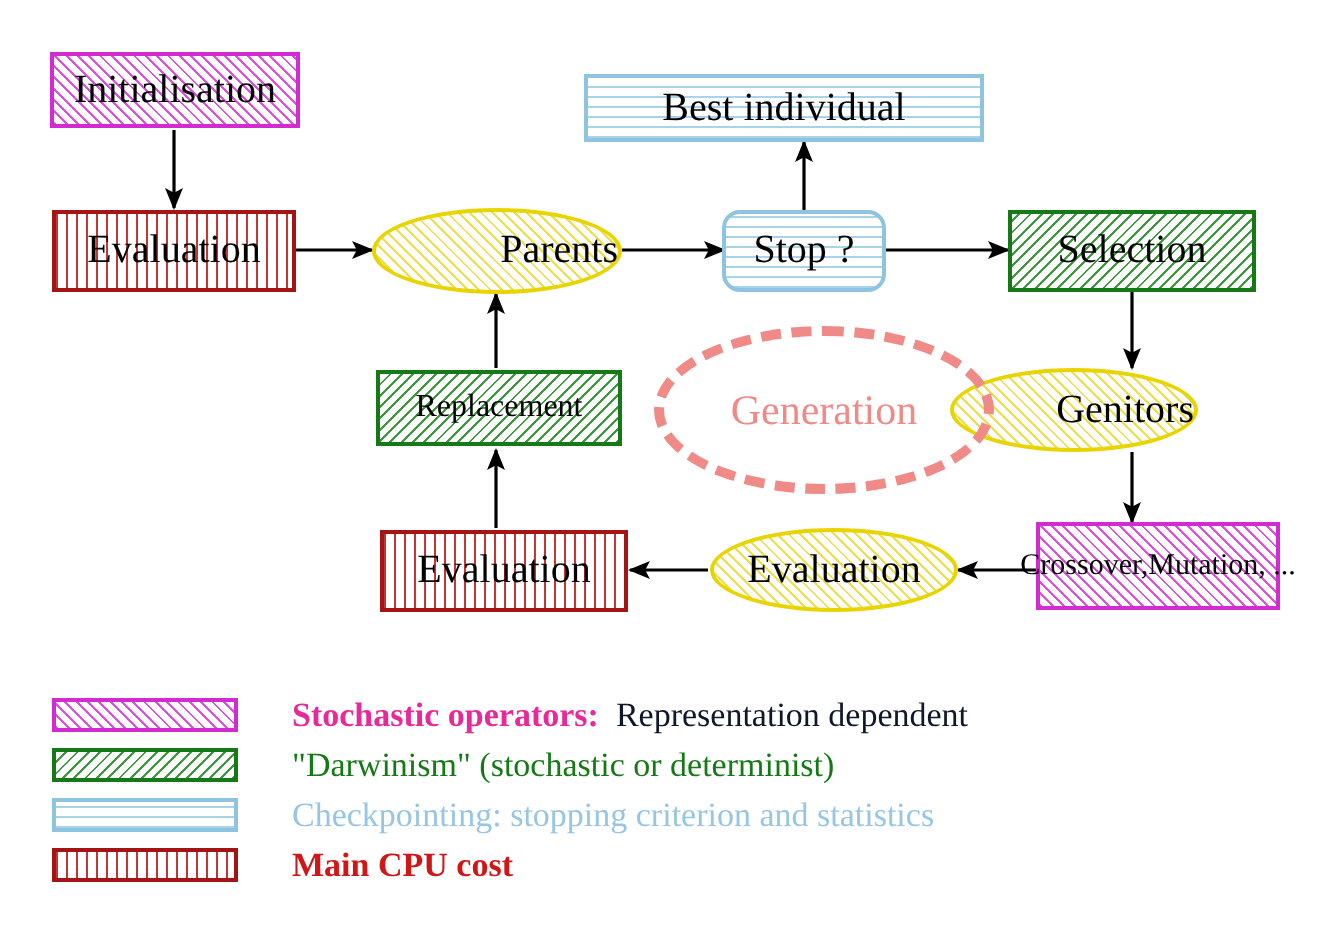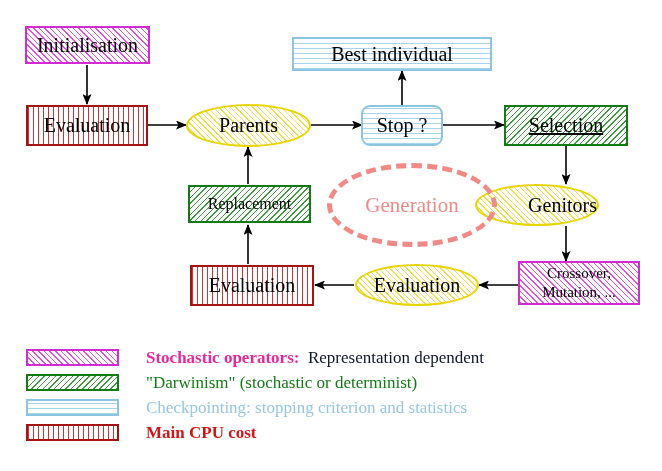--- a/index.html
+++ b/index.html
@@ -176,41 +176,41 @@
   </svg>
 
   <div class="node fill-magenta" id="initialisation" style="left:25px; top:26px; width:125px; height:38px;">
     <span>Initialisation</span>
   </div>
 
   <div class="node fill-red" id="evaluation-top" style="left:26px; top:105px; width:122px; height:41px;">
     <span>Evaluation</span>
   </div>
 
-  <div class="node fill-yellow shape-ellipse" id="parents" style="left:186px; top:104px; width:125px; height:43px;">
+  <div class="node fill-yellow shape-ellipse" id="parents" style="left:186px; top:104px; width:125px; height:43px;justify-content:flex-end;">
     <span>Parents</span>
   </div>
 
   <div class="node fill-blue" id="best-individual" style="left:292px; top:37px; width:200px; height:34px;">
     <span>Best individual</span>
   </div>
 
   <div class="node fill-blue shape-round" id="stop" style="left:361px; top:105px; width:82px; height:41px;">
     <span>Stop ?</span>
   </div>
 
-  <div class="node fill-green" id="selection" style="left:504px; top:105px; width:124px; height:41px;text-decoration:underline;">
+  <div class="node fill-green" id="selection" style="left:504px; top:105px; width:124px; height:41px;">
     <span>Selection</span>
   </div>
 
   <div class="node fill-yellow shape-ellipse" id="genitors" style="left:475px; top:184px; width:124px; height:42px;justify-content:flex-end;">
     <span>Genitors</span>
   </div>
 
-  <div class="node fill-magenta" id="crossover" style="left:518px; top:261px; width:122px; height:44px; font-size:15px; flex-direction:column; line-height:1.25;">
+  <div class="node fill-magenta" id="crossover" style="left:518px; top:261px; width:122px; height:44px; font-size:15px; flex-direction:row; line-height:1.25;">
     <span>Crossover,</span>
     <span>Mutation, ...</span>
   </div>
 
   <div class="node fill-yellow shape-ellipse" id="offspring" style="left:355px; top:264px; width:124px; height:42px;">
     <span>Evaluation</span>
   </div>
 
   <div class="node fill-red" id="evaluation-bottom" style="left:190px; top:265px; width:124px; height:41px;">
     <span>Evaluation</span>

